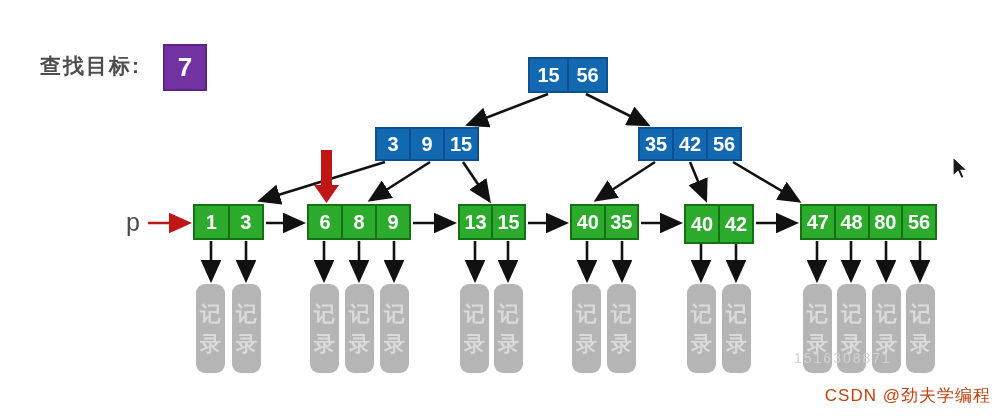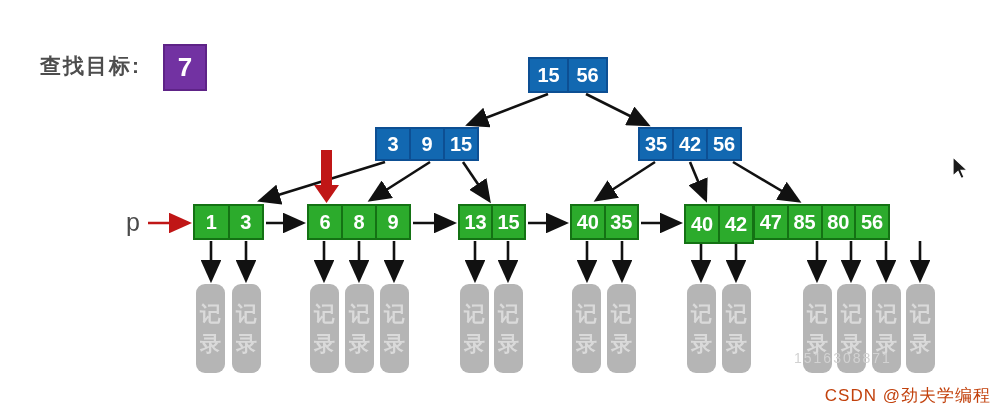--- a/index.html
+++ b/index.html
@@ -142,23 +142,23 @@
     <div class="cell">15</div>
   </div>
   <div class="node green" style="left:570px;top:204px;width:69px;height:36px">
     <div class="cell">40</div>
     <div class="cell">35</div>
   </div>
   <div class="node green" style="left:684px;top:204px;width:70px;height:40px">
     <div class="cell">40</div>
     <div class="cell">42</div>
   </div>
-  <div class="node green" style="left:753px;top:204px;width:137px;height:36px">
+  <div class="node green" style="left:800px;top:204px;width:137px;height:36px">
     <div class="cell">47</div>
-    <div class="cell">85</div>
+    <div class="cell">48</div>
     <div class="cell">80</div>
     <div class="cell">56</div>
   </div>
 
   <div class="record" style="left:196px">
       <span class="rc">记</span>
       <span class="rc">录</span>
     </div>
   <div class="record" style="left:232px">
       <span class="rc">记</span>

